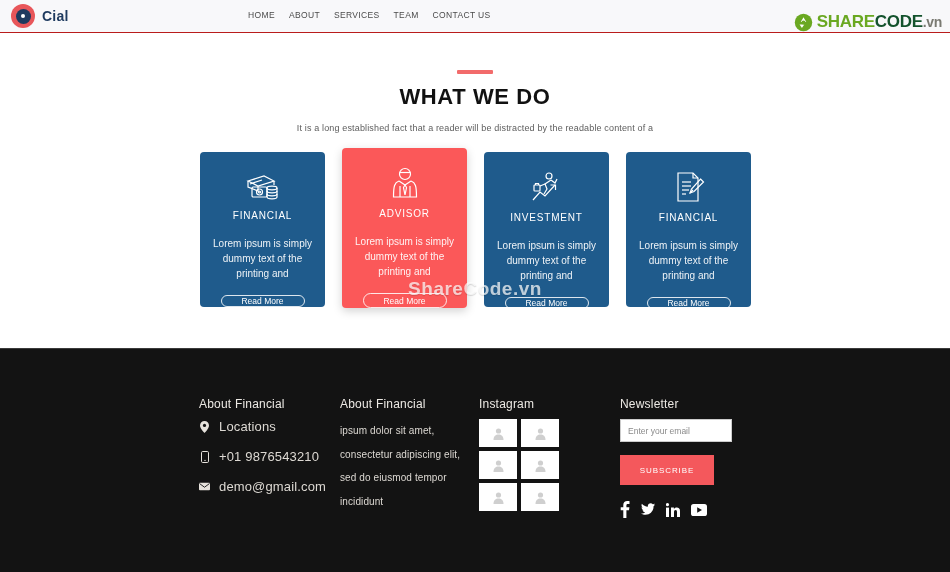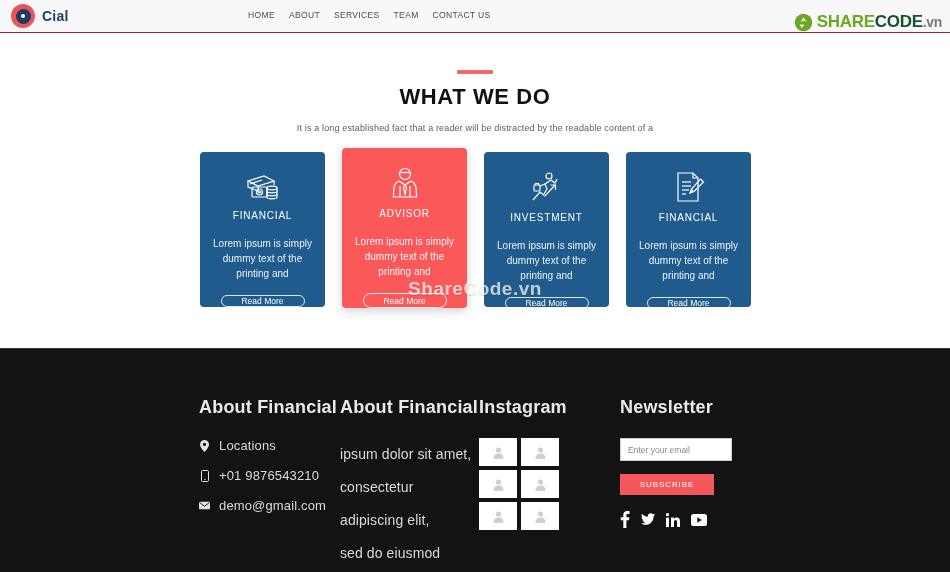--- a/index.html
+++ b/index.html
@@ -133,52 +133,52 @@
   .footer-cols {
     position: absolute; top: 48px; left: 199px;
     display: flex;
   }
   .fcol { color: #e8e4de; }
   .fcol.c1 { width: 141px; }
   .fcol.c2 { width: 139px; }
   .fcol.c3 { width: 141px; }
   .fcol.c4 { width: 160px; }
   .fcol-title {
-    font-size: 18px; color: #ece9e4; font-weight: bold;
-    letter-spacing: 0.2px; margin-bottom: 20px;
+    font-size: 12px; color: #ece9e4; font-weight: normal;
+    letter-spacing: 0.2px; margin-bottom: 8px;
   }
   .contact-row {
     display: flex; align-items: center; gap: 9px;
     margin-bottom: 15px;
   }
   .contact-ico { width: 11px; display: flex; justify-content: center; color: #e6e2dc; }
   .contact-txt { font-size: 13px; color: #ddd9d3; letter-spacing: 0.15px; }
   .about-line {
-    font-size: 14px; color: #ddd9d3; line-height: 2.35; letter-spacing: 0.1px;
+    font-size: 10px; color: #ddd9d3; line-height: 2.35; letter-spacing: 0.1px;
   }
 
   .insta-grid {
     display: grid; grid-template-columns: repeat(2, 38px);
     gap: 4px 4px;
   }
   .insta-thumb {
     width: 38px; height: 28px; background: #ffffff;
     display: flex; align-items: center; justify-content: center;
   }
 
   .news-input {
     width: 112px; height: 23px;
     background: #ffffff; border: 1px solid #cccccc;
     padding: 0 7px; font-size: 8.5px; color: #8a8a8a;
     font-family: "Liberation Sans", sans-serif;
   }
   .news-input::placeholder { color: #8a8a8a; }
   .subscribe-btn {
     margin-top: 13px;
-    width: 94px; height: 21px;
+    width: 94px; height: 30px;
     background: #f4585c; border: none; color: #ffffff;
     font-size: 8px; letter-spacing: 0.9px;
     font-family: "Liberation Sans", sans-serif;
     cursor: pointer;
   }
   .social-row {
     margin-top: 16px; display: flex; align-items: center; gap: 11px;
   }
   .social-ico { color: #ffffff; cursor: pointer; display: flex; align-items: center; }
 </style>

